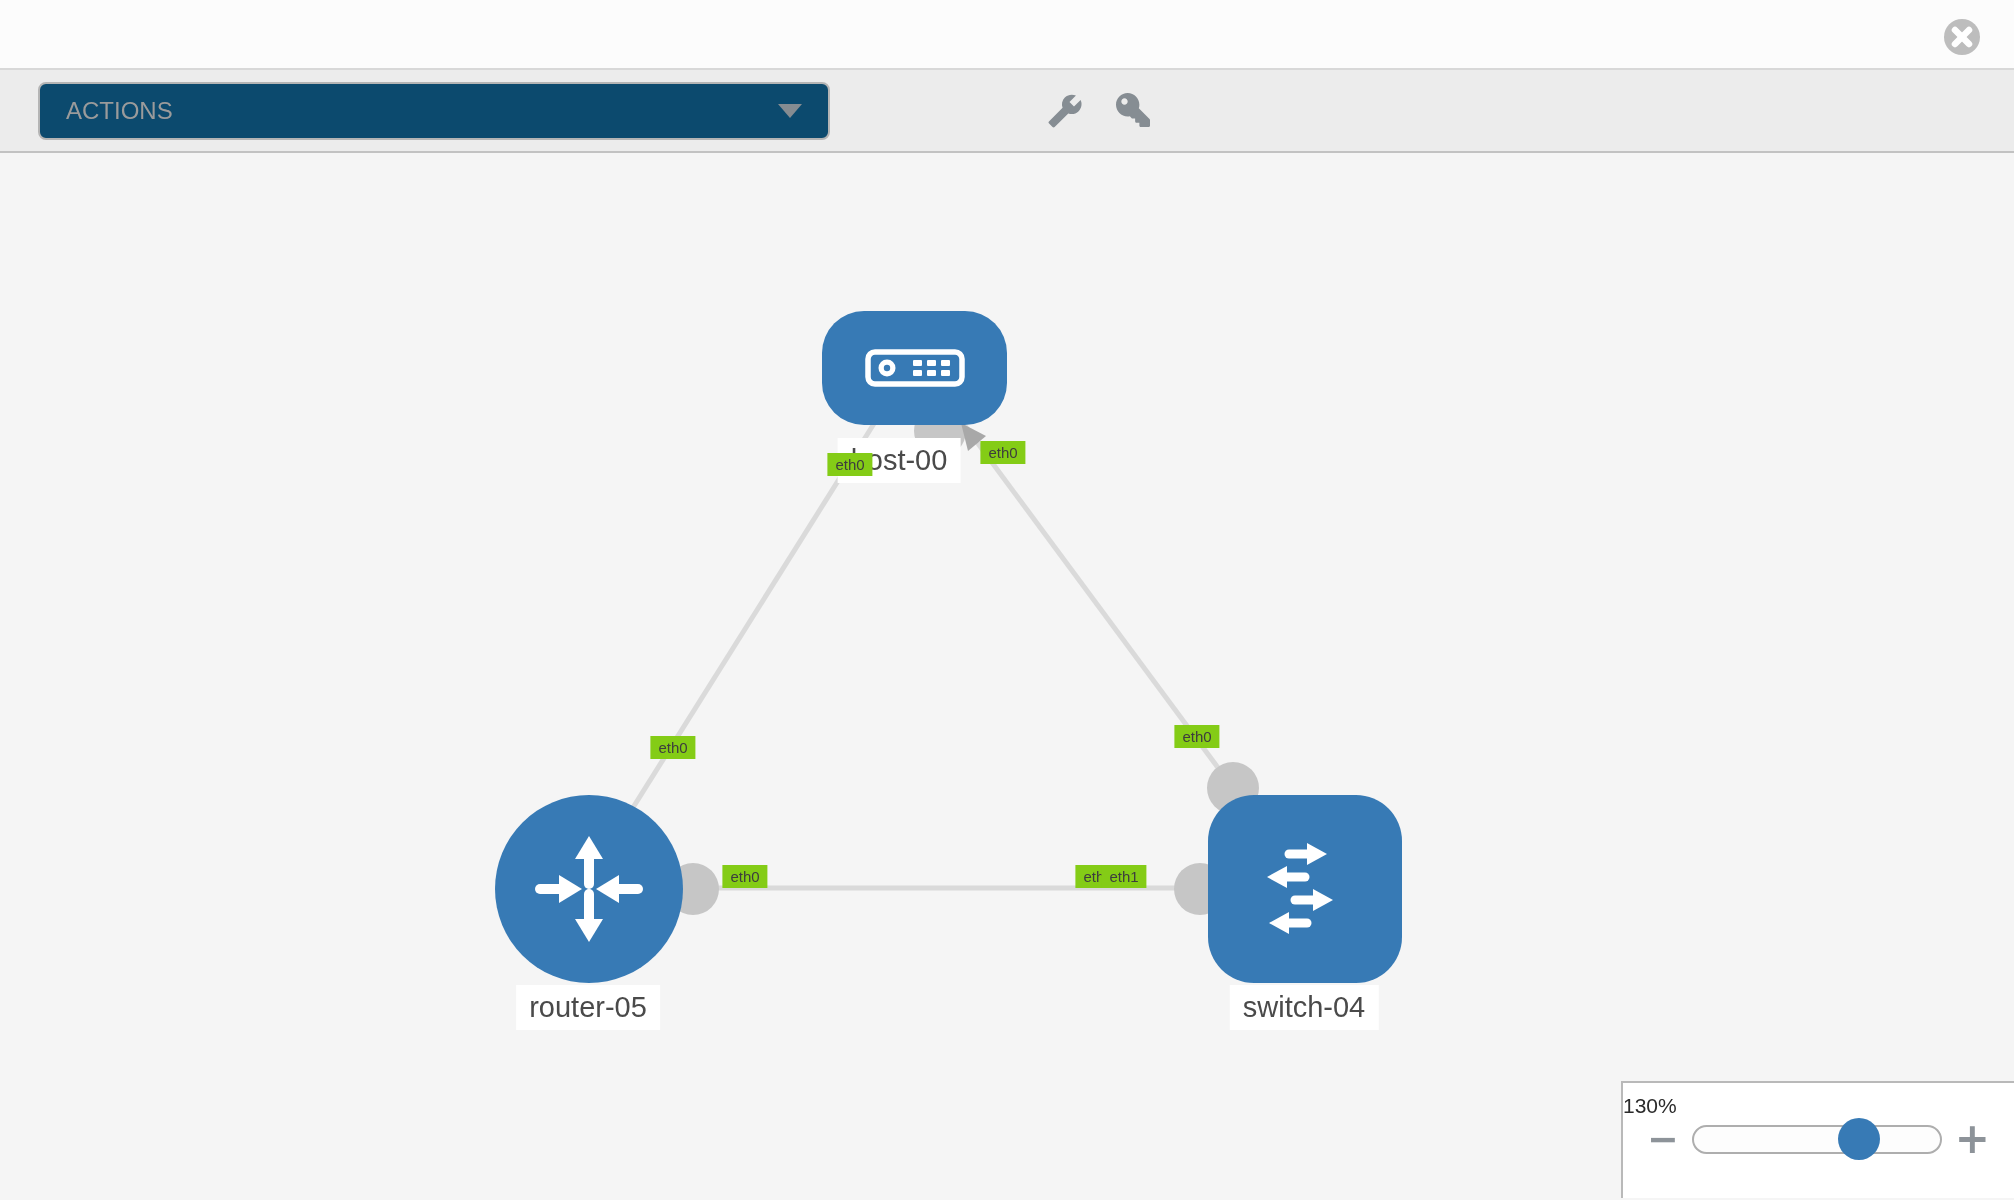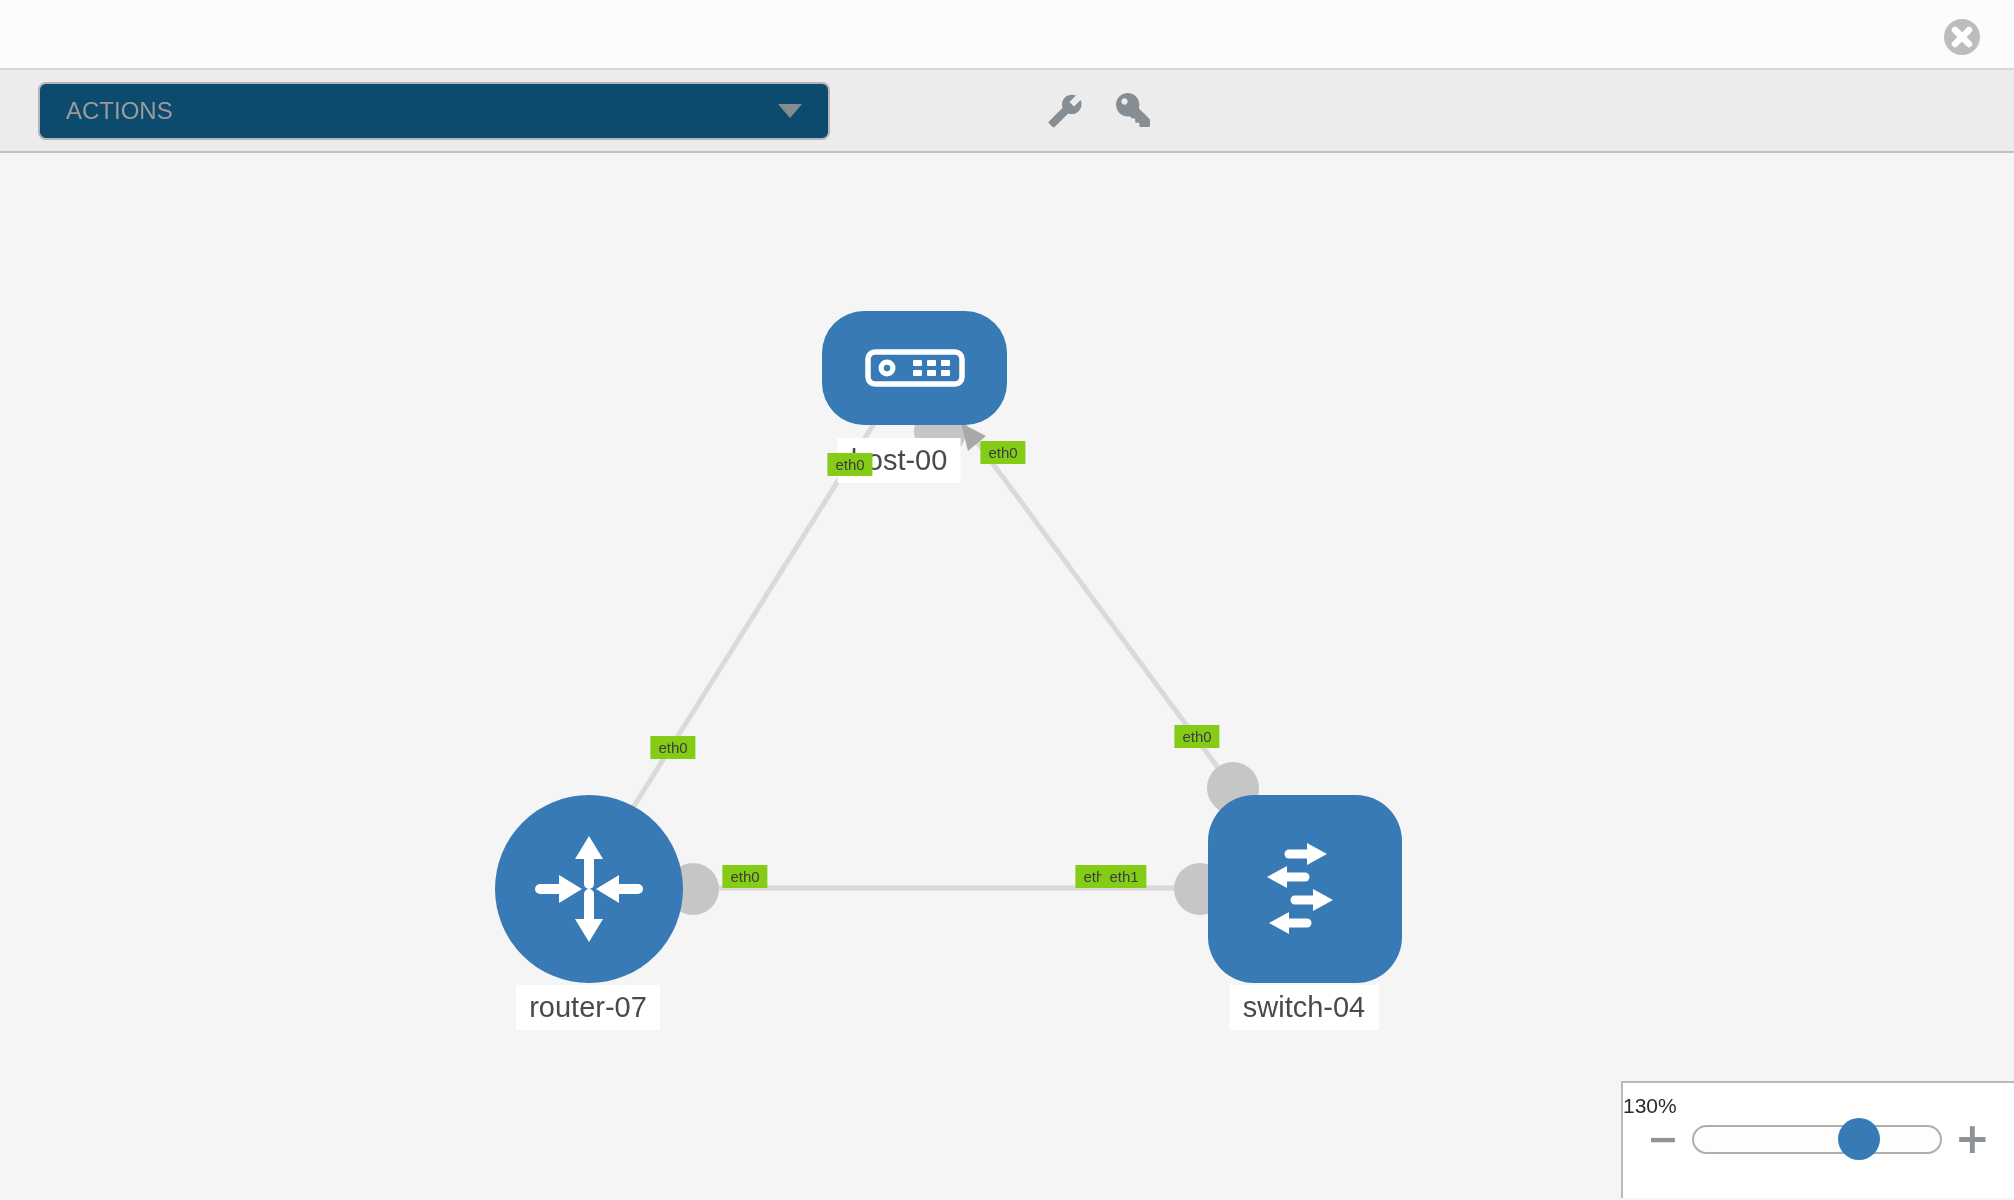--- a/index.html
+++ b/index.html
@@ -165,21 +165,21 @@
           <polygon points="22,48 42,37 42,59" stroke="none"></polygon>
         <line x1="50" y1="71" x2="72" y2="71"></line>
           <polygon points="88,71 68,60 68,82" stroke="none"></polygon>
         <line x1="62" y1="94" x2="40" y2="94"></line>
           <polygon points="24,94 44,83 44,105" stroke="none"></polygon>
       </g>
     </svg>
   </div>
 
   <div class="nlabel" style="left:899px; top:285px;">host-00</div>
-  <div class="nlabel" style="left:588px; top:832px;">router-07</div>
+  <div class="nlabel" style="left:588px; top:832px;">router-05</div>
   <div class="nlabel" style="left:1304px; top:832px;">switch-04</div>
 
   <div class="elabel" style="left:850px; top:300px;">eth0</div>
   <div class="elabel" style="left:1003px; top:288px;">eth0</div>
   <div class="elabel" style="left:673px; top:583px;">eth0</div>
   <div class="elabel" style="left:745px; top:712px;">eth0</div>
   <div class="elabel" style="left:1197px; top:572px;">eth0</div>
   <div class="elabel" style="left:1098px; top:712px;">eth0</div>
   <div class="elabel over" style="left:1124px; top:712px;">eth1</div>
 

